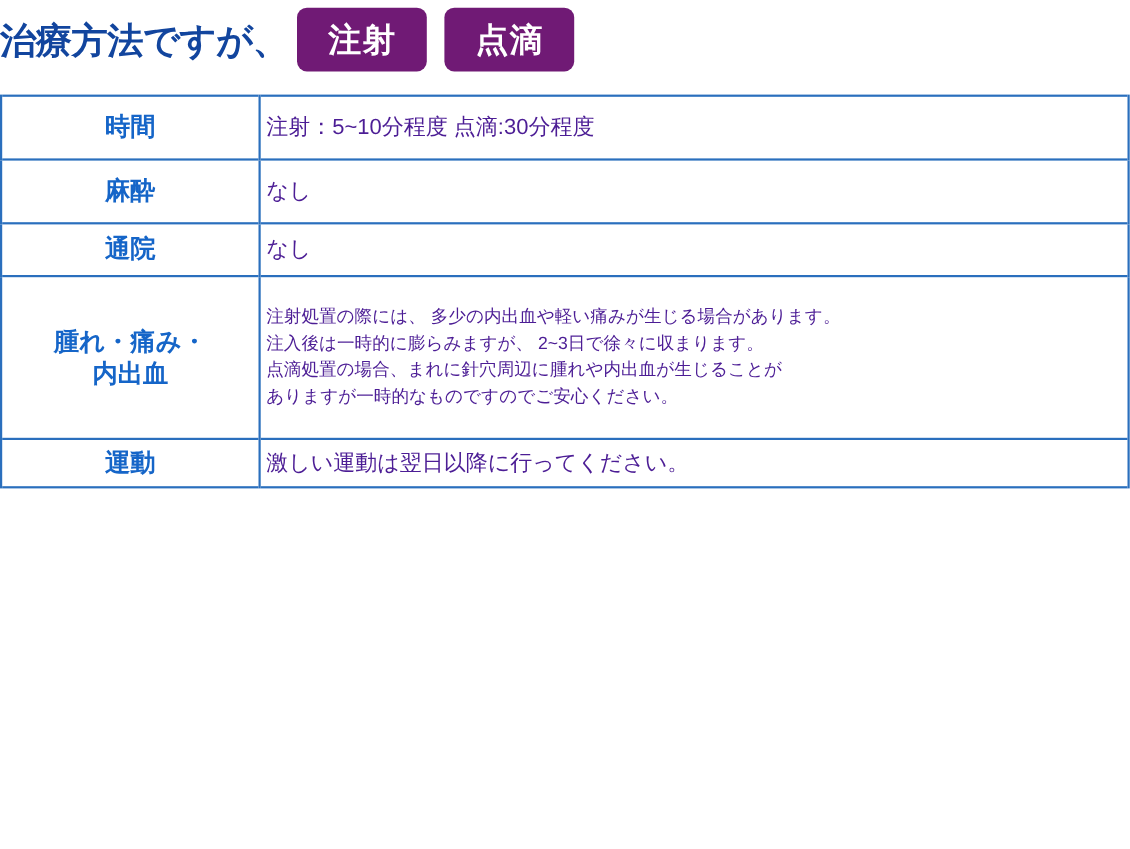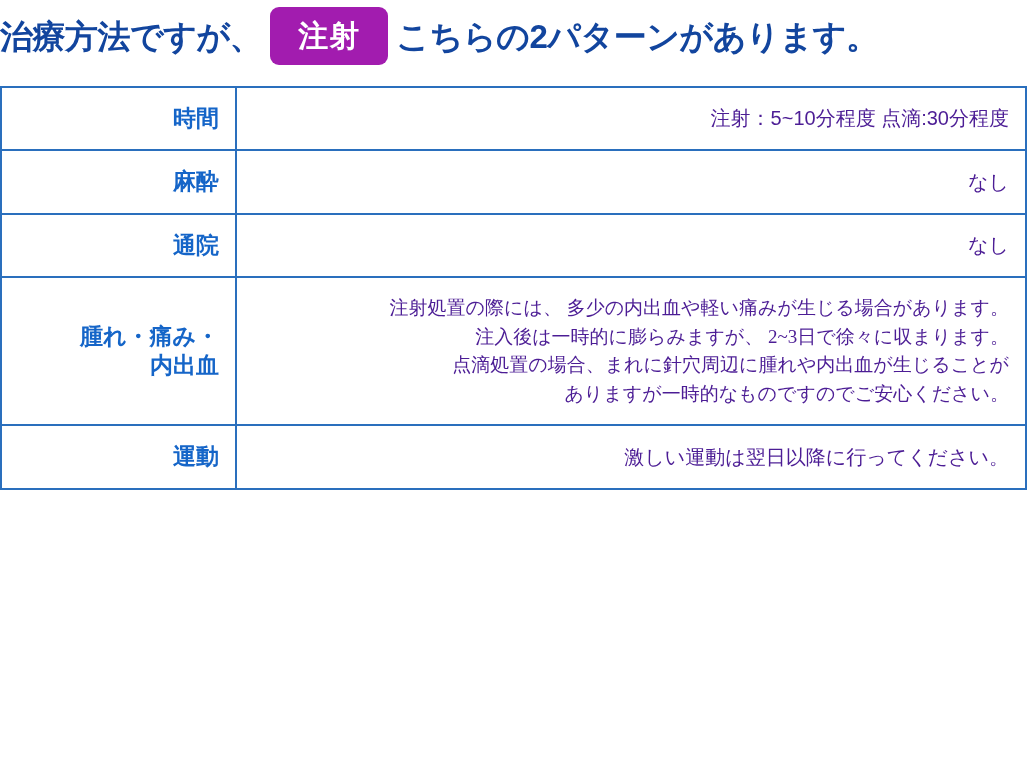--- a/index.html
+++ b/index.html
@@ -35,21 +35,21 @@
     font-weight: bold;
     color: #12459e;
     letter-spacing: -0.5px;
     line-height: 1;
     white-space: nowrap;
   }
   .heading-chip {
     display: inline-flex;
     align-items: center;
     justify-content: center;
-    background: #a21caf;
+    background: #701a75;
     color: #ffffff;
     font-size: 30px;
     font-weight: bold;
     border-radius: 9px;
     width: 118px;
     height: 58px;
     margin: 0 8px;
     box-sizing: border-box;
     letter-spacing: 1px;
   }
@@ -67,22 +67,21 @@
     table-layout: fixed;
   }
   table.spec tr {
     border-top: 2px solid #2a6fbd;
   }
   table.spec tr:last-child {
     border-bottom: 2px solid #2a6fbd;
   }
   table.spec td {
     vertical-align: middle;
-    padding: 16px;
-    text-align: right;
+    padding: 5px;
   }
   td.label {
     width: 235px;
     text-align: center;
     color: #1565c8;
     font-weight: bold;
     font-size: 23px;
     line-height: 1.28;
     border-right: 2px solid #2a6fbd;
     border-left: 2px solid #2a6fbd;
@@ -95,43 +94,42 @@
     line-height: 1.45;
     color: #4c1d95;
     border-right: 2px solid #2a6fbd;
     box-sizing: border-box;
   }
   td.value .line {
     display: block;
     white-space: nowrap;
   }
   td.value.small .line {
-    font-size: 19px;
+    font-size: 16px;
     line-height: 1.5;
-    font-family: Liberation Serif, serif;
   }
 
   .row-time td { height: 58px; }
   .row-anesthesia td { height: 58px; }
   .row-visits td { height: 48px; }
   .row-swelling td { height: 148px; }
   .row-bath td { height: 78px; }
   .row-exercise td { height: 44px; }
   .row-stimulus td { height: 78px; }
   .row-other td { height: 88px; }
 </style>
 </head>
 <body>
 
 <div class="page">
 
   <div class="heading">
     <span class="heading-text">治療方法ですが、</span>
     <span class="heading-chip">注射</span>
-    <span class="heading-text">こちらの2パターンがあります。</span>
+    <span class="heading-chip">点滴</span>
   </div>
 
   <div class="table-wrap">
     <table class="spec">
 
       <tbody>
           <tr class="row-time">
         <td class="label">時間</td>
         <td class="value">
           <span class="line">注射：5~10分程度  点滴:30分程度</span>

